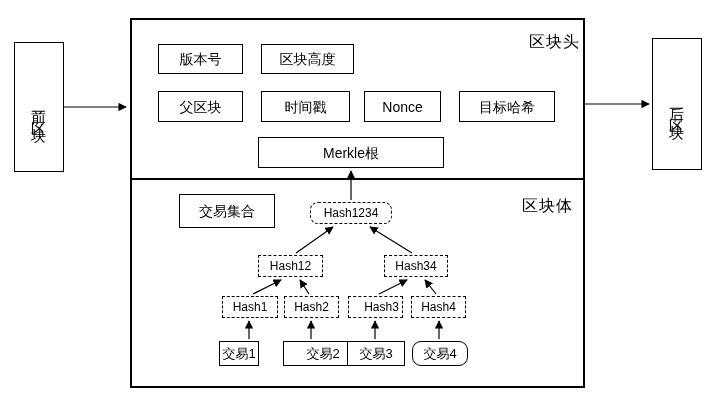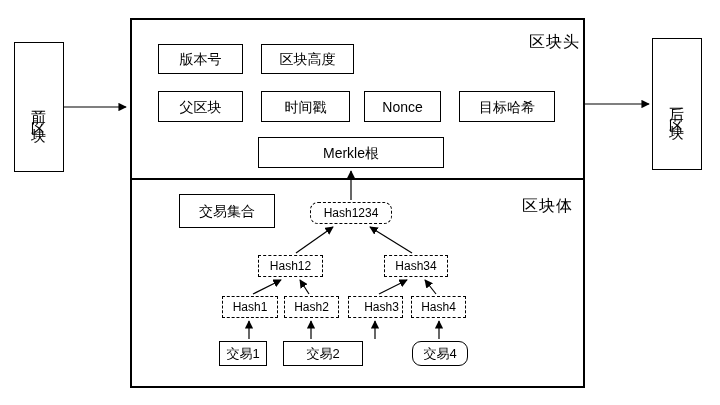--- a/index.html
+++ b/index.html
@@ -100,24 +100,25 @@
   <div class="box dashed" style="left:384px; top:255px; width:64px; height:22px;">Hash34</div>
 
   <div class="box dashed" style="left:222px; top:296px; width:56px; height:22px;">Hash1</div>
 
   <div class="box dashed" style="left:284px; top:296px; width:55px; height:22px;">Hash2</div>
 
   <div class="box dashed" style="left:348px; top:296px; width:55px; height:22px;padding-left:12px;">Hash3</div>
 
   <div class="box dashed" style="left:411px; top:296px; width:55px; height:22px;">Hash4</div>
 
-  <div class="box tx" style="left:219px; top:341px; width:48px; height:25px;">交易1</div>
+  <div class="box tx" style="left:219px; top:341px; width:40px; height:25px;">交易1</div>
 
   <div class="box tx" style="left:283px; top:341px; width:80px; height:25px;">交易2</div>
 
+  <div class="box tx" style="left:347px; top:341px; width:58px; height:25px;">交易3</div>
 
   <div class="box tx" style="left:412px; top:341px; width:56px; height:25px;border-radius:9px;">交易4</div>
 
   <svg class="arrow-layer" viewBox="0 0 720 405">
     <defs>
       <marker id="arrow" viewBox="0 0 10 10" refX="9" refY="5" markerWidth="7" markerHeight="7" orient="auto-start-reverse">
         <path d="M0,0 L10,5 L0,10 z" fill="#000000"></path>
       </marker>
     </defs>
 

